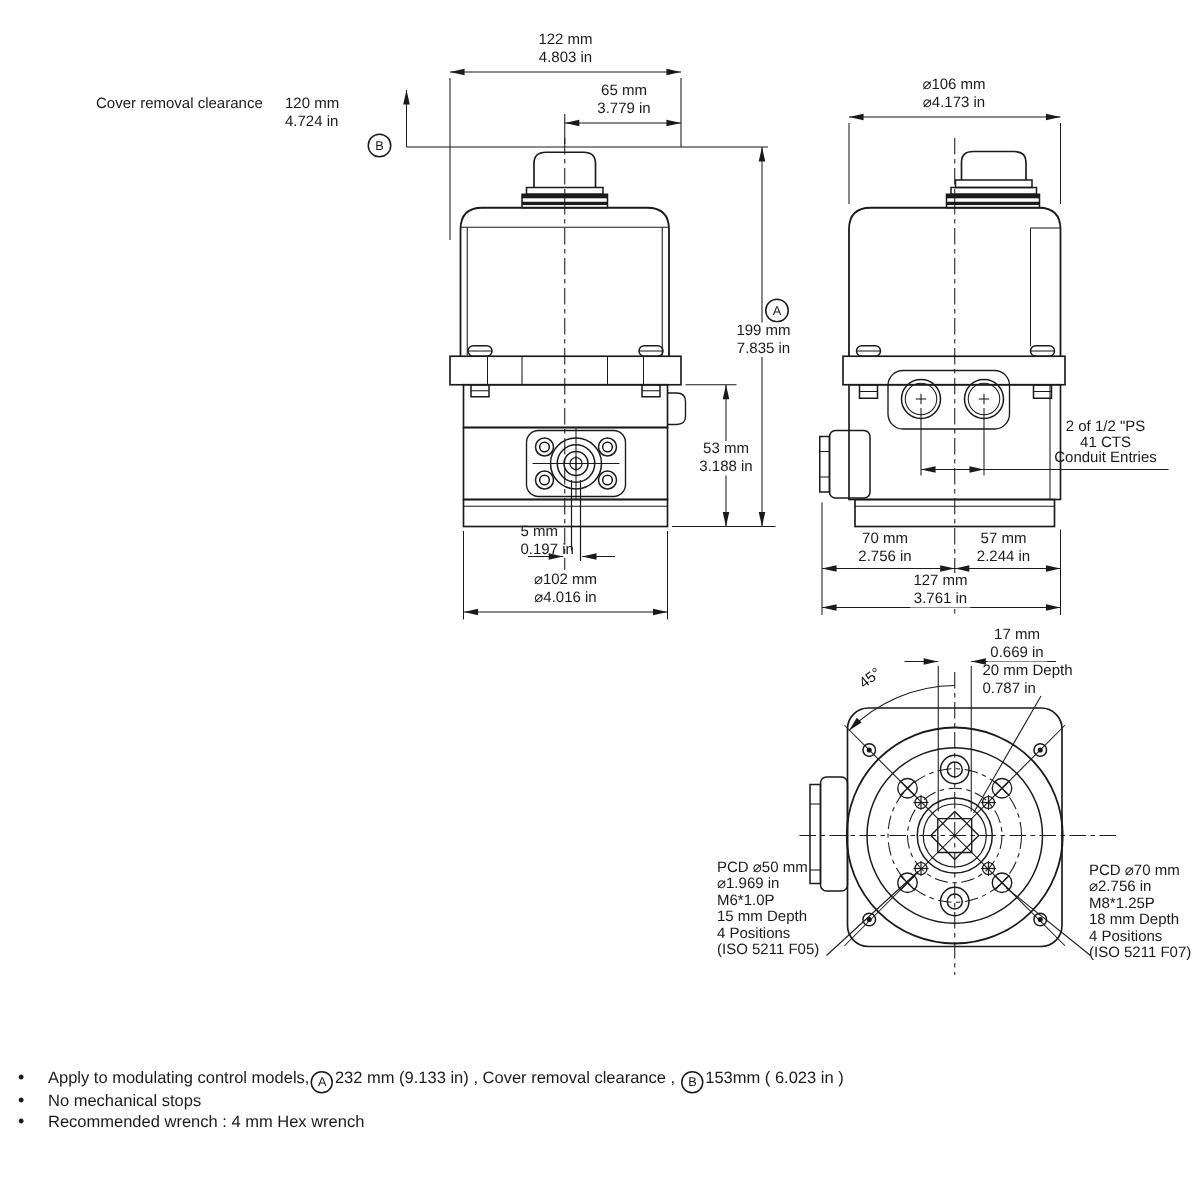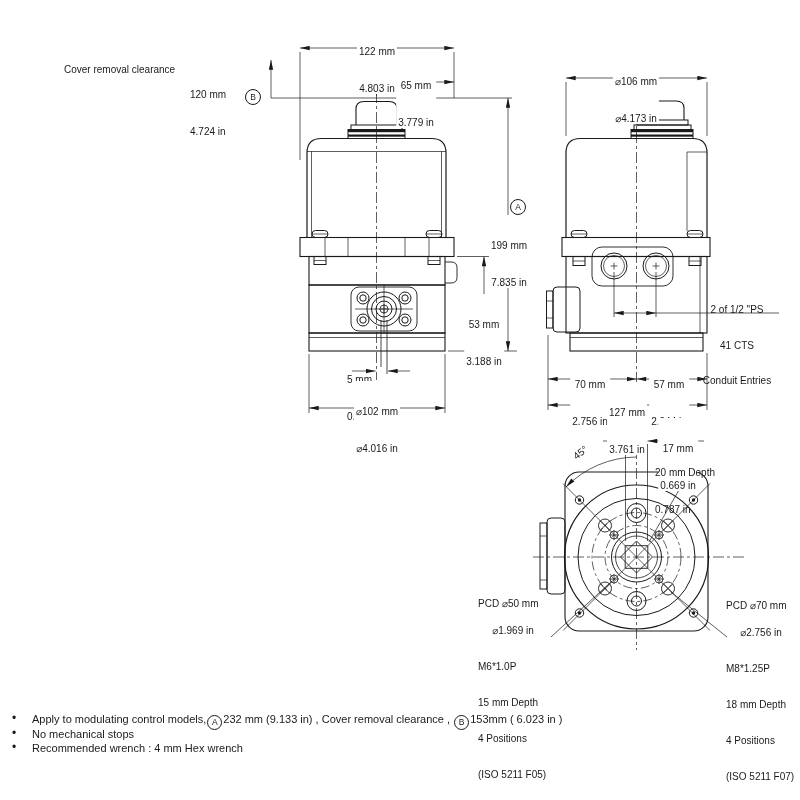--- a/index.html
+++ b/index.html
@@ -2,22 +2,22 @@
 <html><head>
 <meta charset="utf-8">
 <style>
   html,body{margin:0;padding:0;background:#fff;}
   #page{position:relative;width:800px;height:800px;background:#fff;overflow:hidden;
         font-family:"Liberation Sans",sans-serif;color:#1a1a1a;}
   svg{position:absolute;left:0;top:0;}
   .lbl{position:absolute;font:10px/11.5px "Liberation Sans",sans-serif;color:#1a1a1a;white-space:nowrap;}
   .ctr{transform:translateX(-50%);text-align:center;}
   .bg{background:#fff;padding:0 2px;}
-  .bl{display:block;margin-top:25px;}
-  .br{display:block;text-align:center;margin-top:16px;}
+  .bl{display:block;}
+  .br{display:block;text-align:left;}
   .rt{}
   .ref{position:absolute;width:14px;height:14px;border:1px solid #1a1a1a;border-radius:50%;
        font:8.5px/14px "Liberation Sans",sans-serif;text-align:center;background:#fff;}
   .rot{transform:rotate(-38deg);}
   .note{position:absolute;left:12px;padding-left:20px;font:11px/14px "Liberation Sans",sans-serif;white-space:nowrap;}
   .note .bu{position:absolute;left:0;top:-1px;font-size:12px;}
   .refi{display:inline-block;width:13px;height:13px;border:1px solid #1a1a1a;border-radius:50%;
         font:8.5px/13px "Liberation Sans",sans-serif;text-align:center;vertical-align:-2px;margin:0 1px;}
 </style>
 </head>

